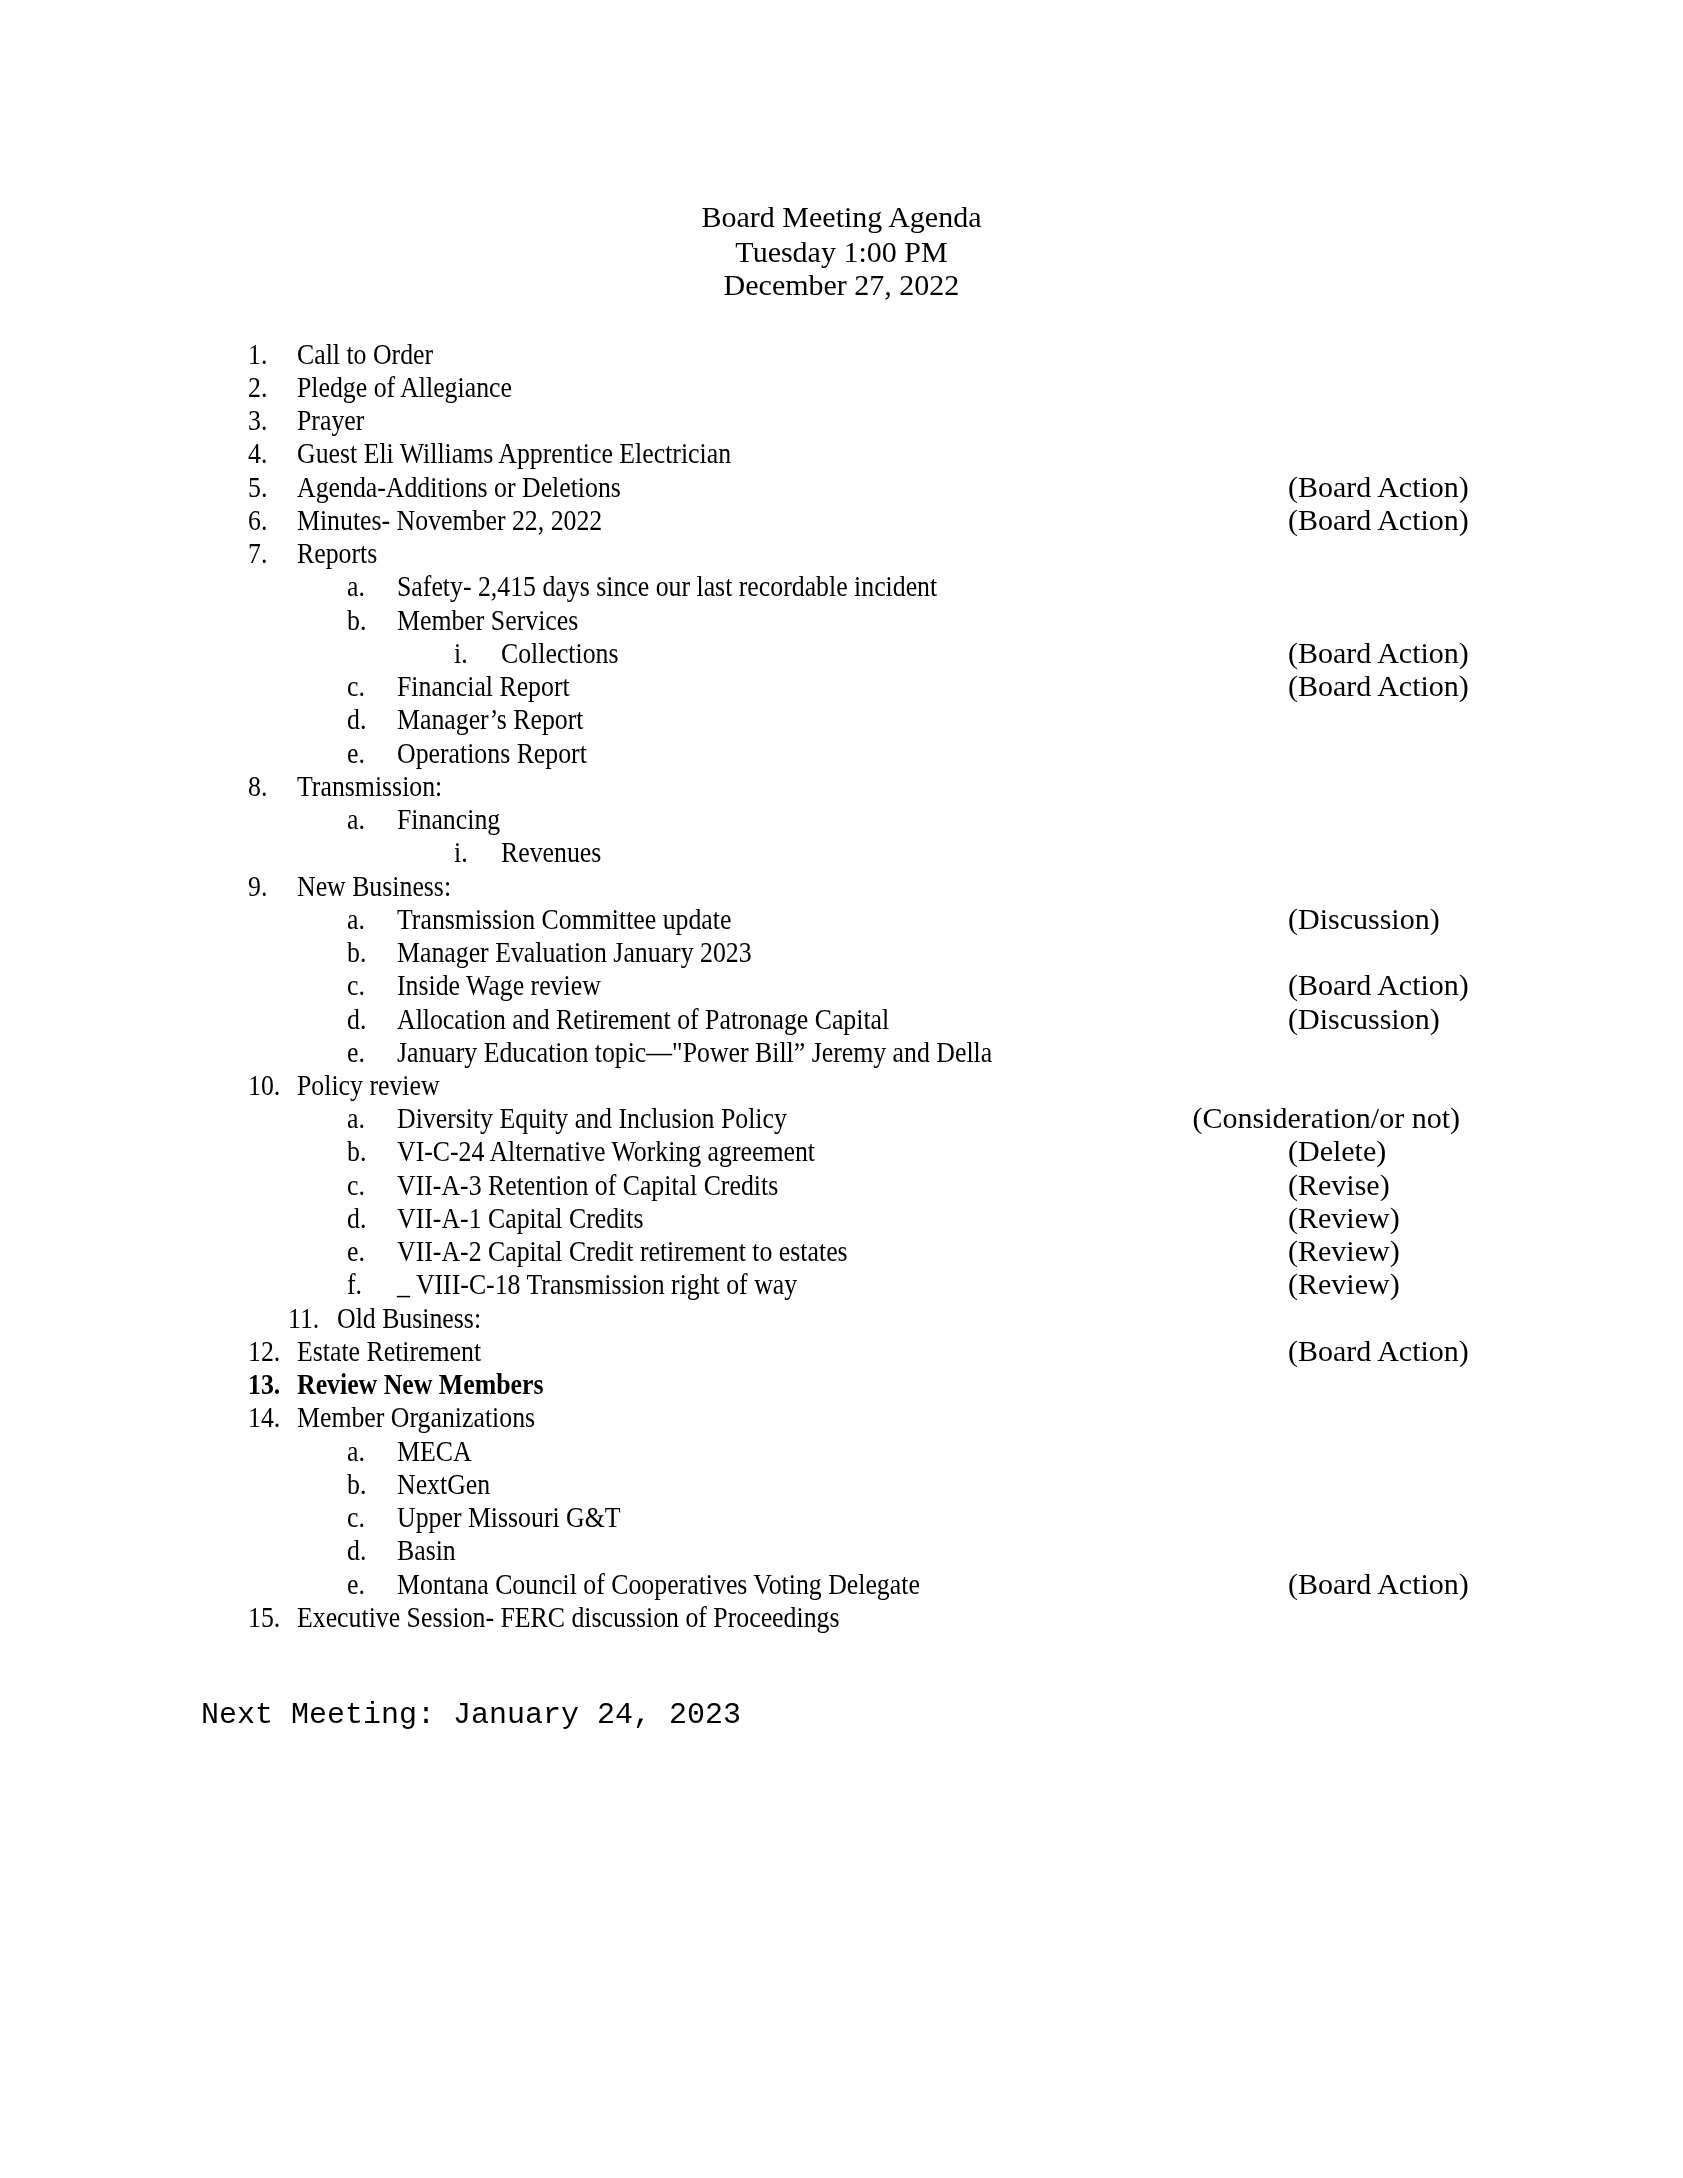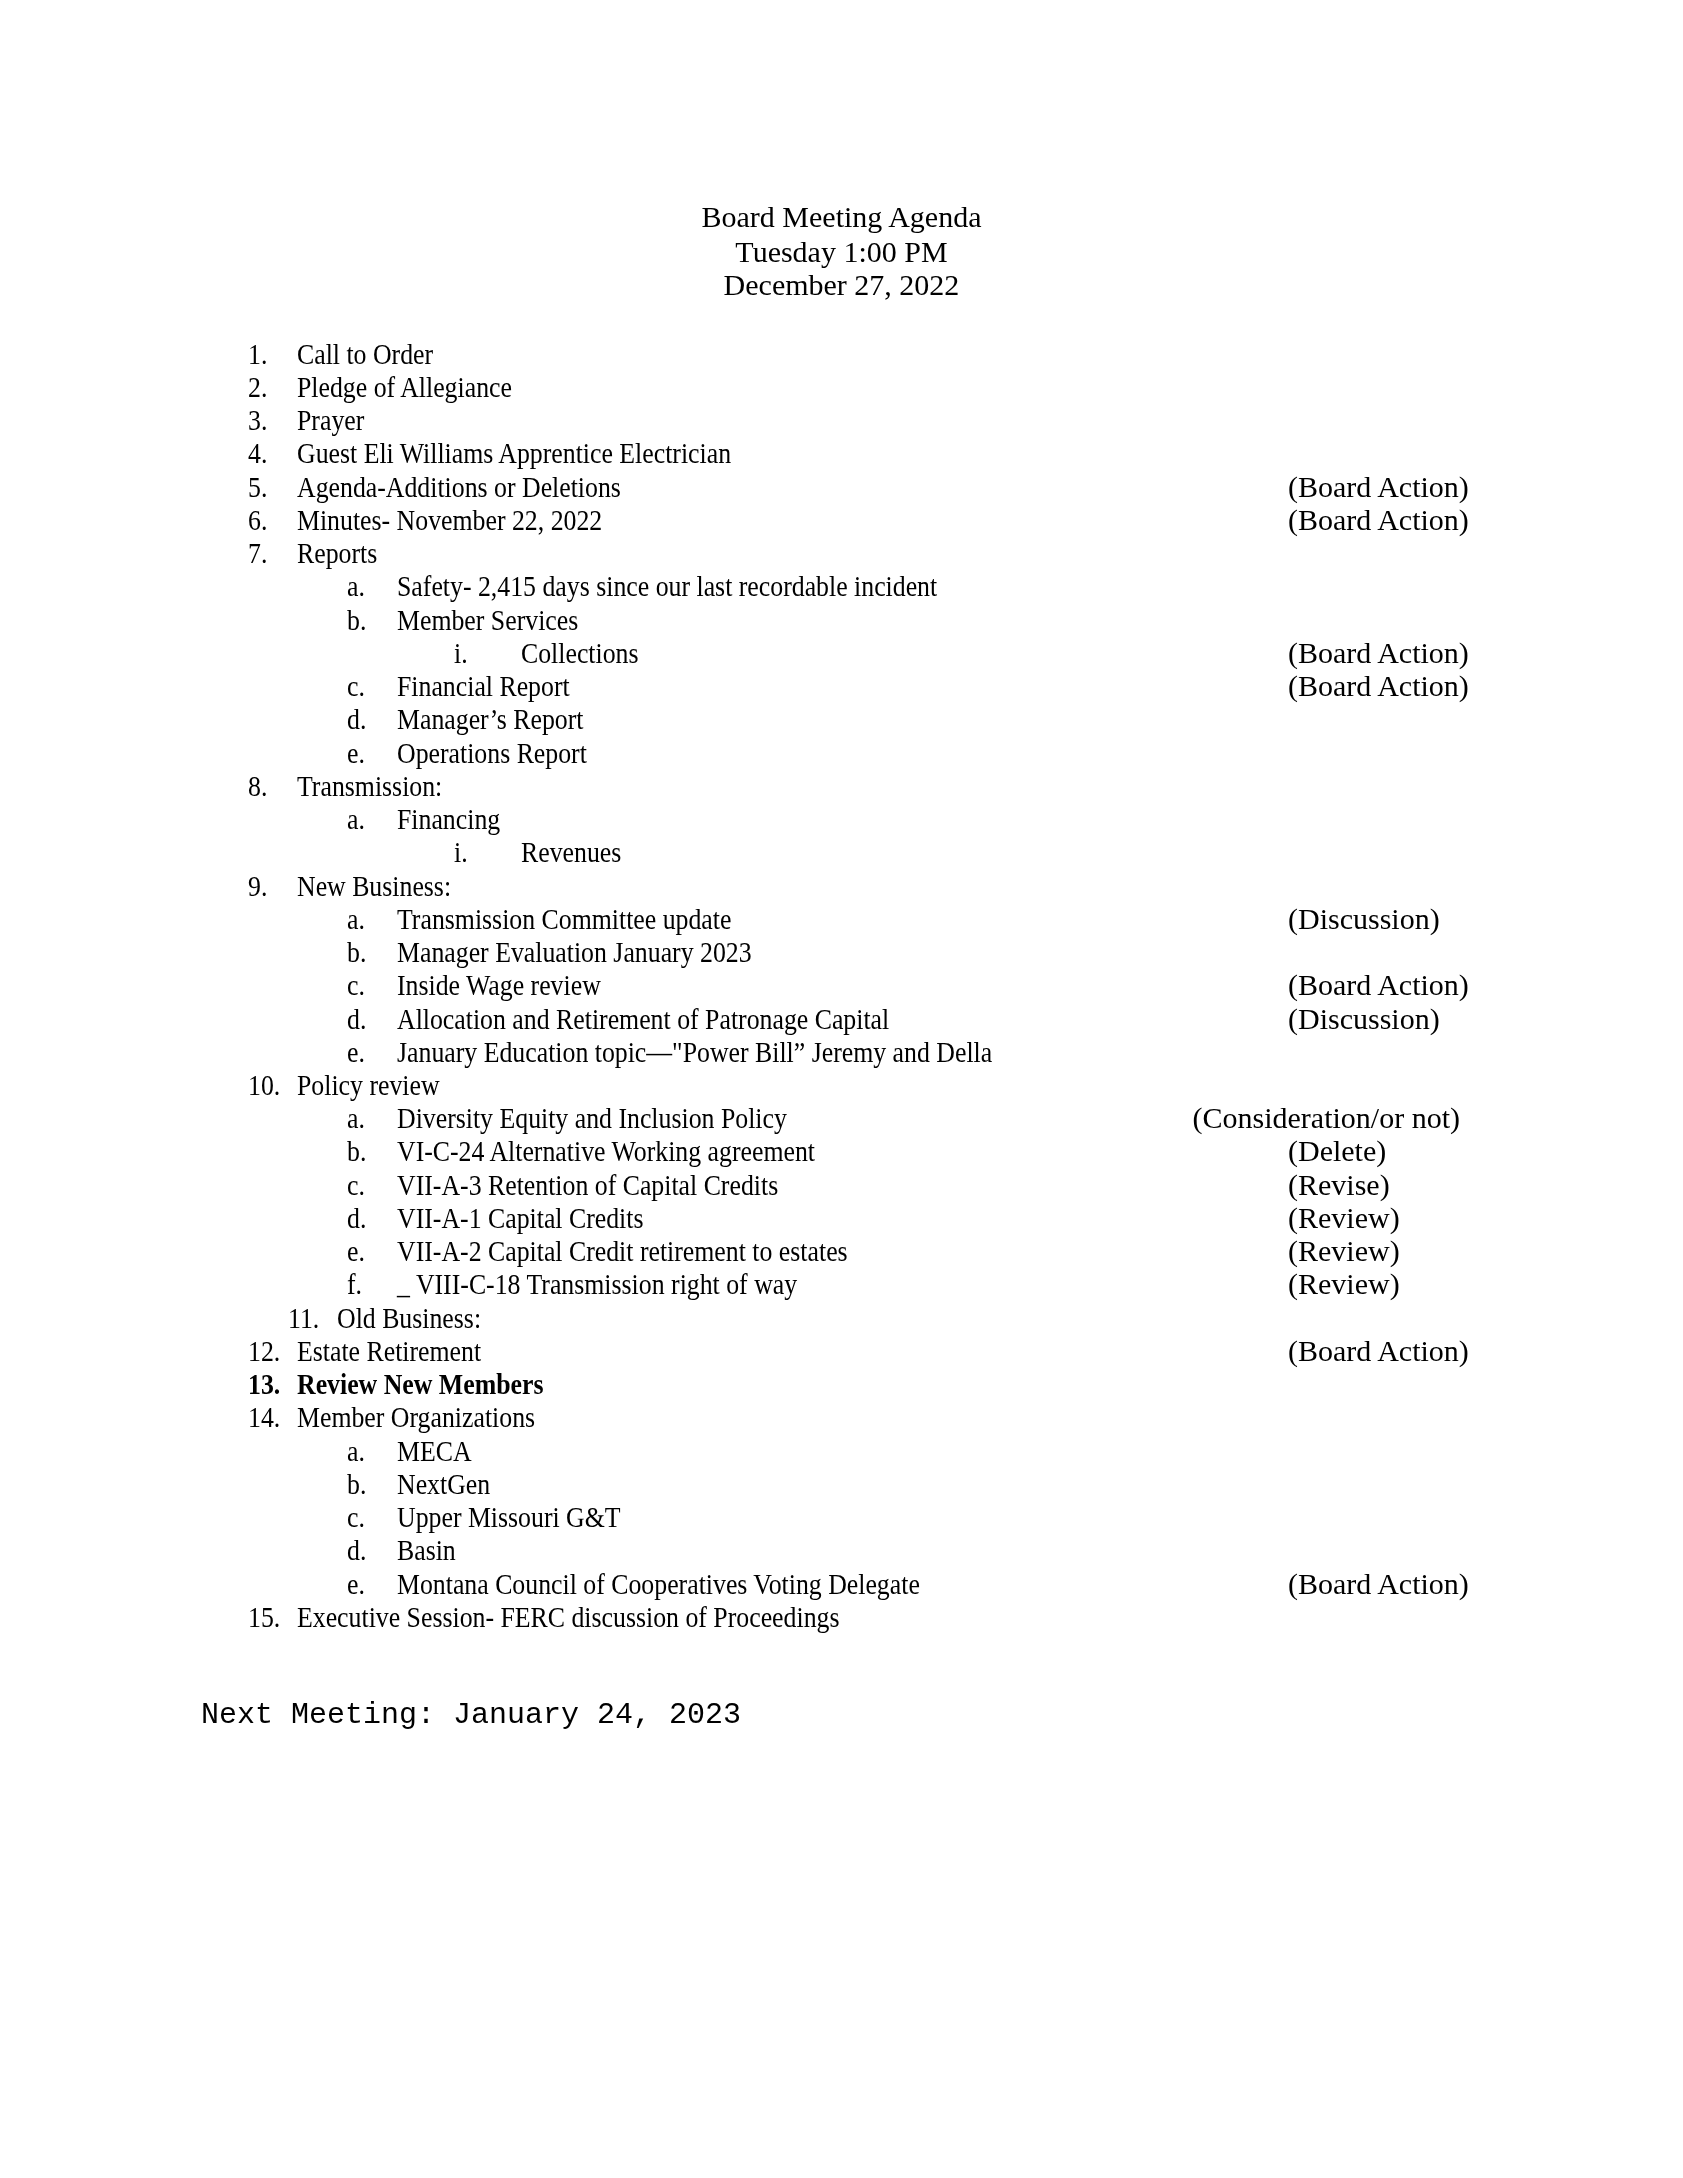--- a/index.html
+++ b/index.html
@@ -17,21 +17,21 @@
     position: absolute; left: 0; width: 1683px; height: 34px;
     font-size: 30px; line-height: 34px; white-space: nowrap;
   }
   .num, .txt, .action { position: absolute; top: 0; }
   .cond { display: inline-block; transform: scaleX(0.86); transform-origin: left center; }
   .lvl0 .num { left: 248px; }
   .lvl0 .txt { left: 297px; }
   .lvl1 .num { left: 347px; }
   .lvl1 .txt { left: 397px; }
   .lvl2 .num { left: 454px; }
-  .lvl2 .txt { left: 521px; }
+  .lvl2 .txt { left: 501px; }
   .action { left: 1288px; }
   .action.right { left: auto; right: 223px; text-align: right; }
   .footer-line {
     position: absolute; left: 201px; font-size: 30px; line-height: 34px; white-space: nowrap;
   }
 </style>
 </head>
 <body>
 
 <div class="page">

